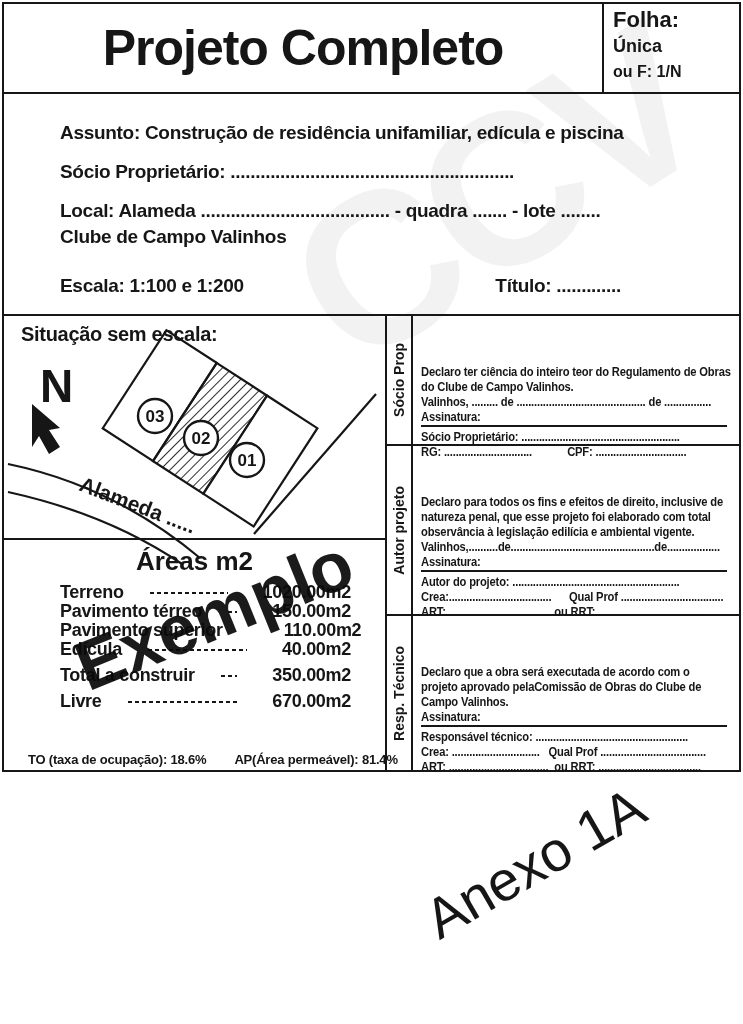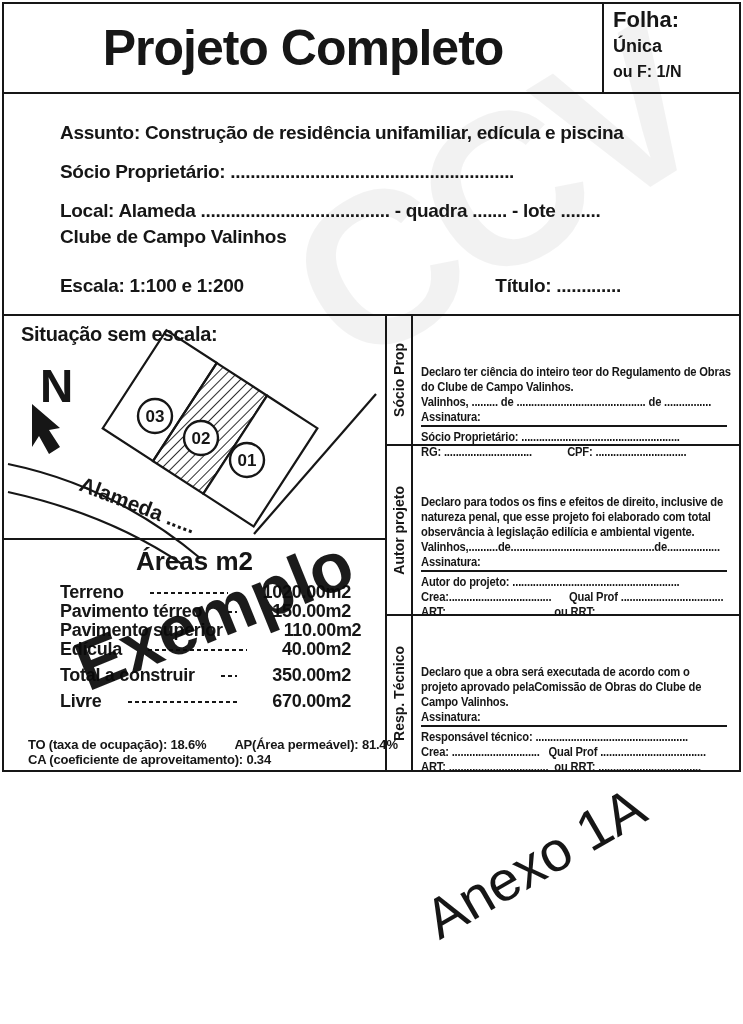--- a/index.html
+++ b/index.html
@@ -188,21 +188,20 @@
               <span class="lbl">Livre</span>
               <span class="leader"></span>
               <span class="val">670.00m2</span>
             </div>
           </div>
           <div class="ratios">
             <div class="ratio-line1">
               <span>TO (taxa de ocupação): 18.6%</span>
               <span>AP(Área permeável): 81.4%</span>
             </div>
-            <div class="ratio-line2">CA (coeficiente de aproveitamento): 0.34</div>
           </div>
         </div>
       </div>
 
       <div class="right-col">
 
         <div class="decl decl-b d1">
           <div class="decl-side">
             <span>Sócio Prop</span>
           </div>

